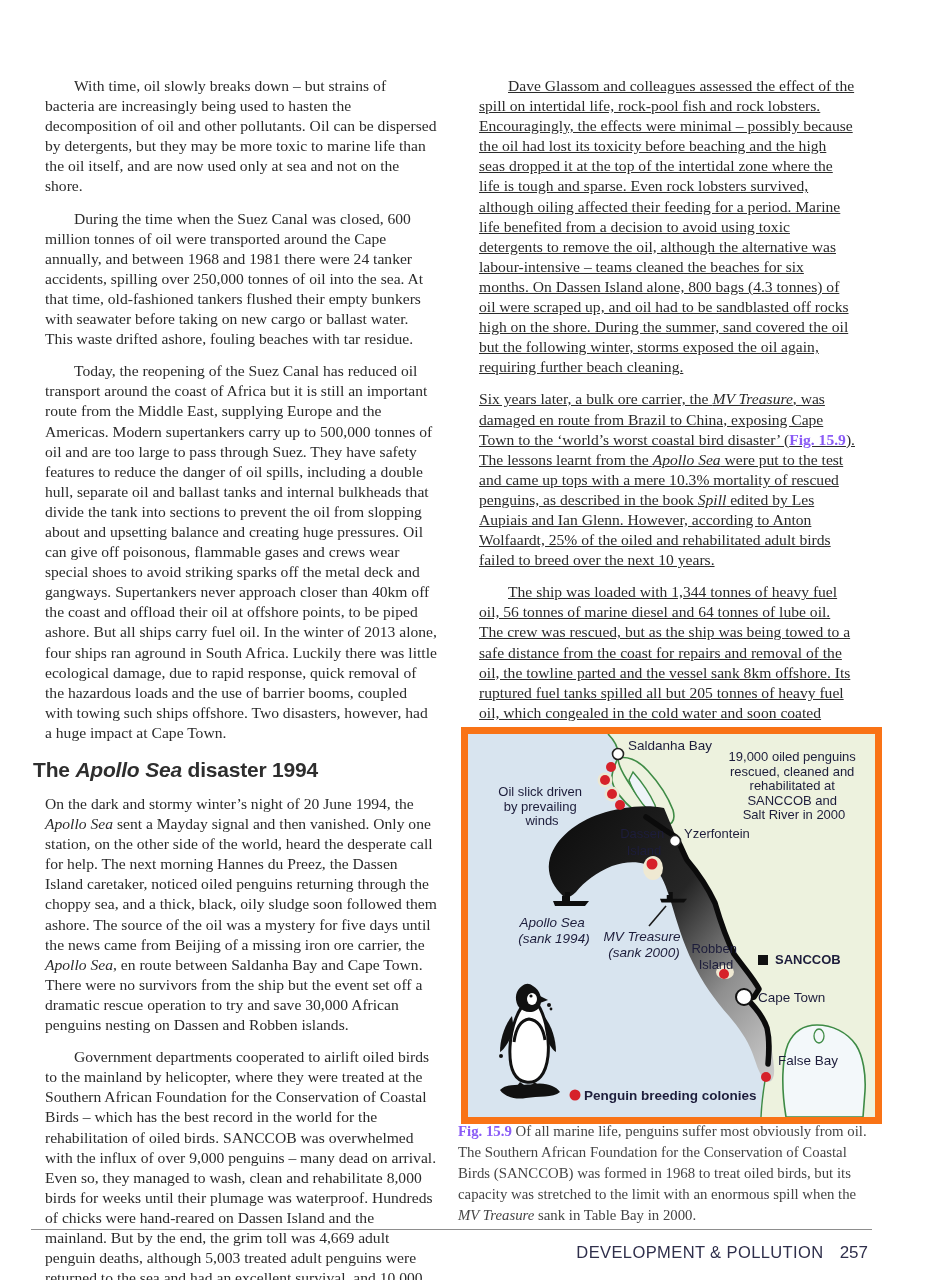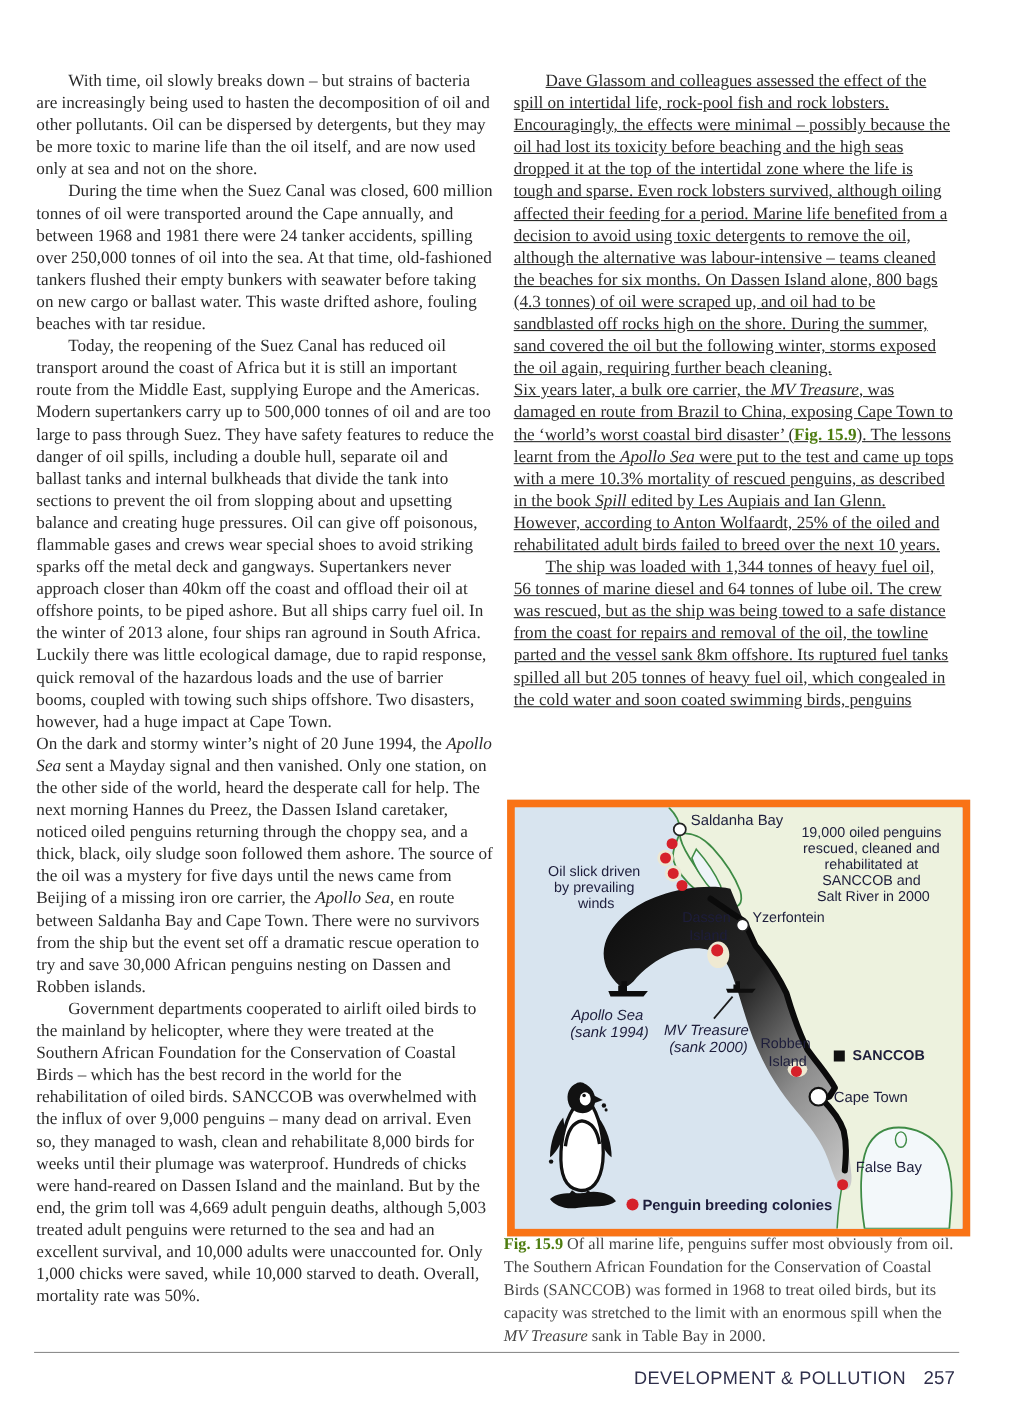--- a/index.html
+++ b/index.html
@@ -3,29 +3,29 @@
 <meta charset="utf-8">
 <style>
   html,body{margin:0;padding:0;}
   body{
     width:935px;height:1280px;background:#ffffff;position:relative;
     font-family:"Liberation Serif",serif;color:#2b2b2b;overflow:hidden;
   }
   .col{position:absolute;top:64px;font-size:15.6px;line-height:20.1px;}
   .col-left{left:33px;width:417px;}
   .col-right{left:467px;width:401px;text-decoration:underline;}
-  p.bp{margin:0;}
+  p.bp{margin:12px;}
   p.ind{text-indent:29px;}
   .heading{
     font-family:"Liberation Sans",sans-serif;font-weight:bold;
     font-size:21px;color:#2e2e2e;margin:14px 0 4px 0;letter-spacing:-0.2px;line-height:25px;
   }
   .i{font-style:italic;}
   .b{font-weight:bold;}
-  .fig{color:#4d7c0f;font-weight:bold;}
+  .fig{color:#8b5cf6;font-weight:bold;}
   figure.mapfig{
     position:absolute;left:461px;top:727px;margin:0;width:407px;height:383px;
     border:7px solid #f97316;box-sizing:content-box;background:#d8e4ef;
   }
   .caption{
     position:absolute;left:458px;top:1121px;width:409px;
     font-family:Liberation Serif, serif;font-size:14.8px;line-height:21px;color:#454545;
   }
   .footer-rule{position:absolute;left:31px;top:1229px;width:841px;height:1px;background:#8d8d8d;}
   .footer{
@@ -37,20 +37,21 @@
 </style>
 </head>
 <body>
 
 <div class="page">
 
   <div class="col col-left">
     <p class="bp ind"><span>With time, oil slowly breaks down – but strains of bacteria are increasingly being used to hasten the decomposition of oil and other pollutants. Oil can be dispersed by detergents, but they may be more toxic to marine life than the oil itself, and are now used only at sea and not on the shore.</span></p>
     <p class="bp ind"><span>During the time when the Suez Canal was closed, 600 million tonnes of oil were transported around the Cape annually, and between 1968 and 1981 there were 24 tanker accidents, spilling over 250,000 tonnes of oil into the sea. At that time, old-fashioned tankers flushed their empty bunkers with seawater before taking on new cargo or ballast water. This waste drifted ashore, fouling beaches with tar residue.</span></p>
     <p class="bp ind"><span>Today, the reopening of the Suez Canal has reduced oil transport around the coast of Africa but it is still an important route from the Middle East, supplying Europe and the Americas. Modern supertankers carry up to 500,000 tonnes of oil and are too large to pass through Suez. They have safety features to reduce the danger of oil spills, including a double hull, separate oil and ballast tanks and internal bulkheads that divide the tank into sections to prevent the oil from slopping about and upsetting balance and creating huge pressures. Oil can give off poisonous, flammable gases and crews wear special shoes to avoid striking sparks off the metal deck and gangways. Supertankers never approach closer than 40km off the coast and offload their oil at offshore points, to be piped ashore. But all ships carry fuel oil. In the winter of 2013 alone, four ships ran aground in South Africa. Luckily there was little ecological damage, due to rapid response, quick removal of the hazardous loads and the use of barrier booms, coupled with towing such ships offshore. Two disasters, however, had a huge impact at Cape Town.</span></p>
+    <h2 class="heading"><span>The </span><span class="i">Apollo Sea</span><span> disaster 1994</span></h2>
     <p class="bp"><span>On the dark and stormy winter’s night of 20 June 1994, the </span><span class="i">Apollo Sea</span><span> sent a Mayday signal and then vanished. Only one station, on the other side of the world, heard the desperate call for help. The next morning Hannes du Preez, the Dassen Island caretaker, noticed oiled penguins returning through the choppy sea, and a thick, black, oily sludge soon followed them ashore. The source of the oil was a mystery for five days until the news came from Beijing of a missing iron ore carrier, the </span><span class="i">Apollo Sea</span><span>, en route between Saldanha Bay and Cape Town. There were no survivors from the ship but the event set off a dramatic rescue operation to try and save 30,000 African penguins nesting on Dassen and Robben islands.</span></p>
     <p class="bp ind"><span>Government departments cooperated to airlift oiled birds to the mainland by helicopter, where they were treated at the Southern African Foundation for the Conservation of Coastal Birds – which has the best record in the world for the rehabilitation of oiled birds. SANCCOB was overwhelmed with the influx of over 9,000 penguins – many dead on arrival. Even so, they managed to wash, clean and rehabilitate 8,000 birds for weeks until their plumage was waterproof. Hundreds of chicks were hand-reared on Dassen Island and the mainland. But by the end, the grim toll was 4,669 adult penguin deaths, although 5,003 treated adult penguins were returned to the sea and had an excellent survival, and 10,000 adults were unaccounted for. Only 1,000 chicks were saved, while 10,000 starved to death. Overall, mortality rate was 50%.</span></p>
   </div>
 
   <div class="col col-right">
     <p class="bp ind"><span>Dave Glassom and colleagues assessed the effect of the spill on intertidal life, rock-pool fish and rock lobsters. Encouragingly, the effects were minimal – possibly because the oil had lost its toxicity before beaching and the high seas dropped it at the top of the intertidal zone where the life is tough and sparse. Even rock lobsters survived, although oiling affected their feeding for a period. Marine life benefited from a decision to avoid using toxic detergents to remove the oil, although the alternative was labour-intensive – teams cleaned the beaches for six months. On Dassen Island alone, 800 bags (4.3 tonnes) of oil were scraped up, and oil had to be sandblasted off rocks high on the shore. During the summer, sand covered the oil but the following winter, storms exposed the oil again, requiring further beach cleaning.</span></p>
     <p class="bp"><span>Six years later, a bulk ore carrier, the </span><span class="i">MV Treasure</span><span>, was damaged en route from Brazil to China, exposing Cape Town to the ‘world’s worst coastal bird disaster’ (</span><span class="b fig">Fig. 15.9</span><span>). The lessons learnt from the </span><span class="i">Apollo Sea</span><span> were put to the test and came up tops with a mere 10.3% mortality of rescued penguins, as described in the book </span><span class="i">Spill</span><span> edited by Les Aupiais and Ian Glenn. However, according to Anton Wolfaardt, 25% of the oiled and rehabilitated adult birds failed to breed over the next 10 years.</span></p>
     <p class="bp ind"><span>The ship was loaded with 1,344 tonnes of heavy fuel oil, 56 tonnes of marine diesel and 64 tonnes of lube oil. The crew was rescued, but as the ship was being towed to a safe distance from the coast for repairs and removal of the oil, the towline parted and the vessel sank 8km offshore. Its ruptured fuel tanks spilled all but 205 tonnes of heavy fuel oil, which congealed in the cold water and soon coated swimming birds, penguins</span></p>
   </div>
 

